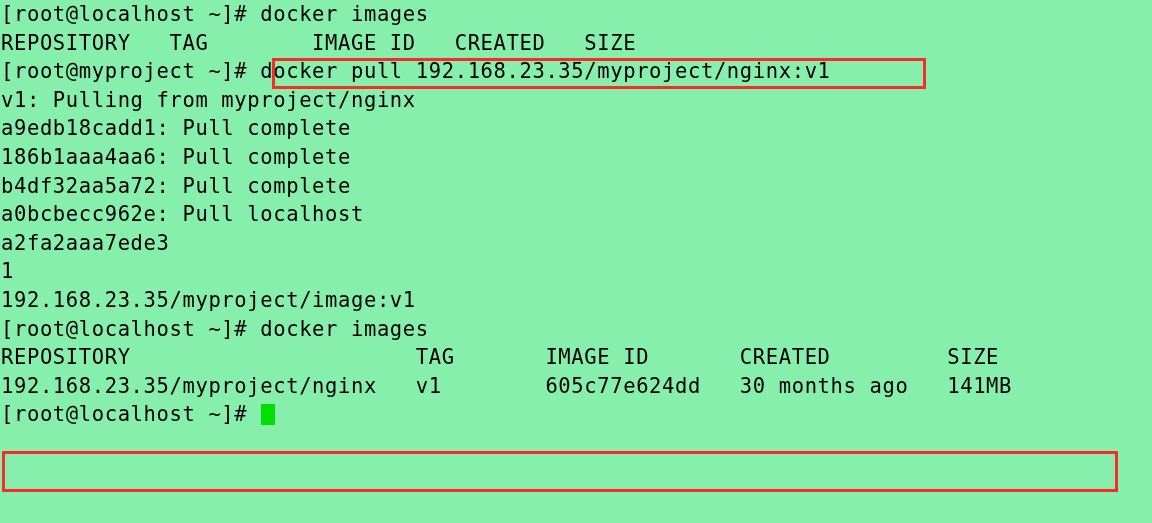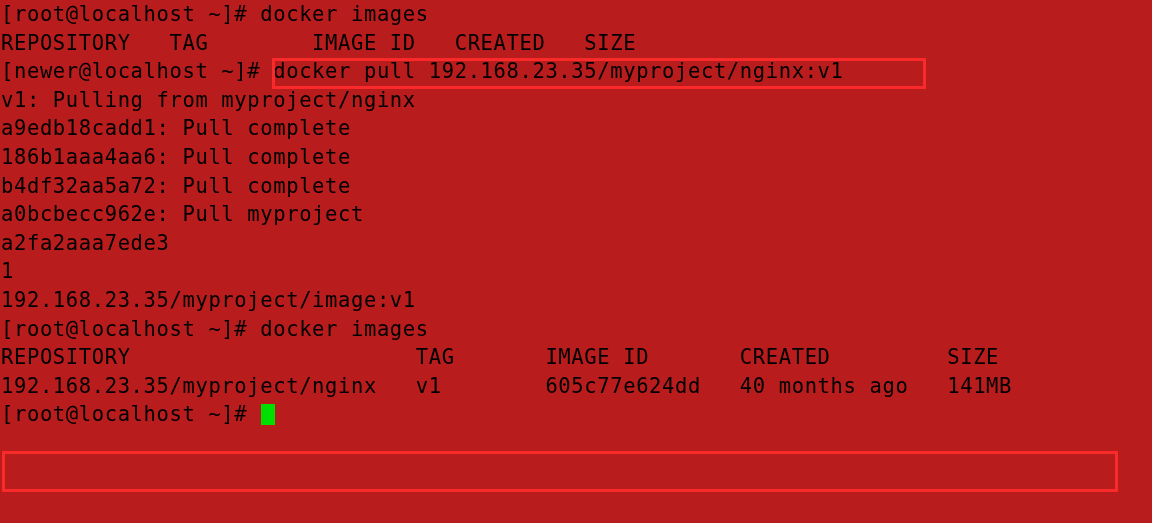--- a/index.html
+++ b/index.html
@@ -4,21 +4,21 @@
 <style>
   html, body {
     margin: 0;
     padding: 0;
     background: #ffffff;
   }
   #terminal {
     position: relative;
     width: 1152px;
     height: 523px;
-    background: #b91c1c;
+    background: #86efac;
     overflow: hidden;
     font-family: "DejaVu Sans Mono", "Liberation Mono", monospace;
     font-size: 20.5px;
     line-height: 28.6px;
     letter-spacing: 0.62px;
     color: #000000;
   }
   .term-line {
     height: 28.6px;
     white-space: pre;
@@ -56,30 +56,30 @@
     height: 41px;
   }
 </style>
 </head>
 <body>
 
 <div id="terminal">
 
   <div class="term-line">[root@localhost ~]# docker images</div>
   <div class="term-line">REPOSITORY   TAG        IMAGE ID   CREATED   SIZE</div>
-  <div class="term-line">[newer@localhost ~]# docker pull 192.168.23.35/myproject/nginx:v1</div>
+  <div class="term-line">[root@myproject ~]# docker pull 192.168.23.35/myproject/nginx:v1</div>
   <div class="term-line">v1: Pulling from myproject/nginx</div>
   <div class="term-line">a9edb18cadd1: Pull complete</div>
   <div class="term-line">186b1aaa4aa6: Pull complete</div>
   <div class="term-line">b4df32aa5a72: Pull complete</div>
-  <div class="term-line">a0bcbecc962e: Pull myproject</div>
+  <div class="term-line">a0bcbecc962e: Pull localhost</div>
   <div class="term-line">a2fa2aaa7ede3</div>
   <div class="term-line">1</div>
   <div class="term-line">192.168.23.35/myproject/image:v1</div>
   <div class="term-line">[root@localhost ~]# docker images</div>
   <div class="term-line">REPOSITORY                      TAG       IMAGE ID       CREATED         SIZE</div>
-  <div class="term-line">192.168.23.35/myproject/nginx   v1        605c77e624dd   40 months ago   141MB</div>
+  <div class="term-line">192.168.23.35/myproject/nginx   v1        605c77e624dd   30 months ago   141MB</div>
   <div class="term-line cursor-line"><span>[root@localhost ~]# </span><span class="cursor-block"></span></div>
 
   <div class="highlight-box" id="box-pull"></div>
   <div class="highlight-box" id="box-result"></div>
 
 </div>
 
 </body></html>

